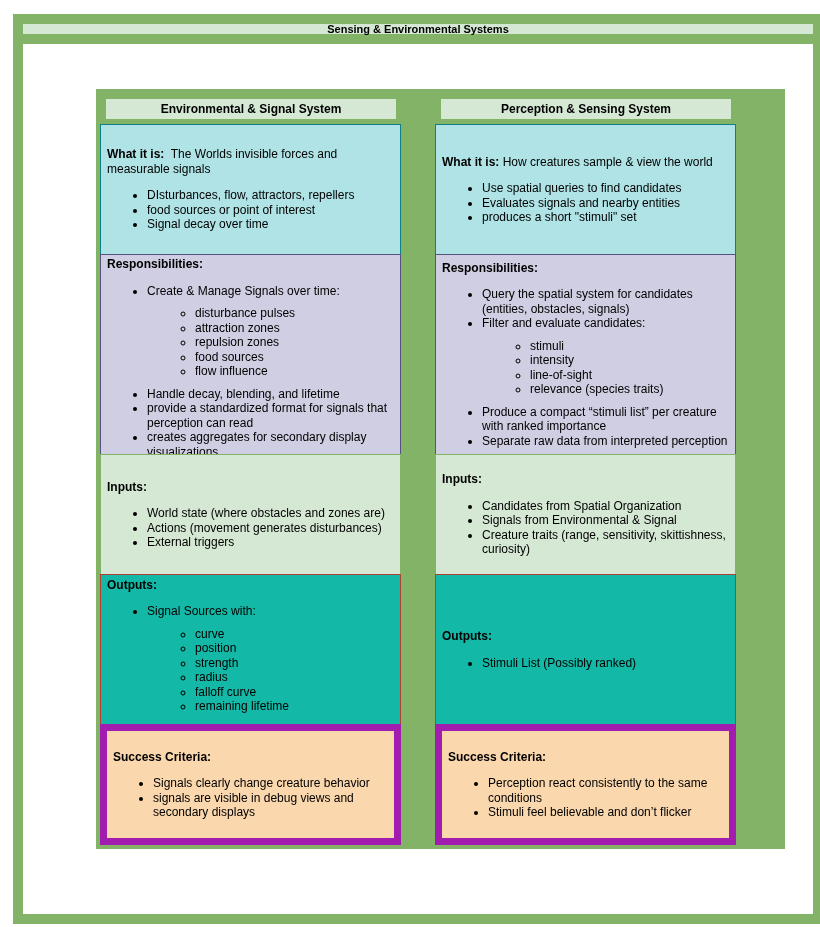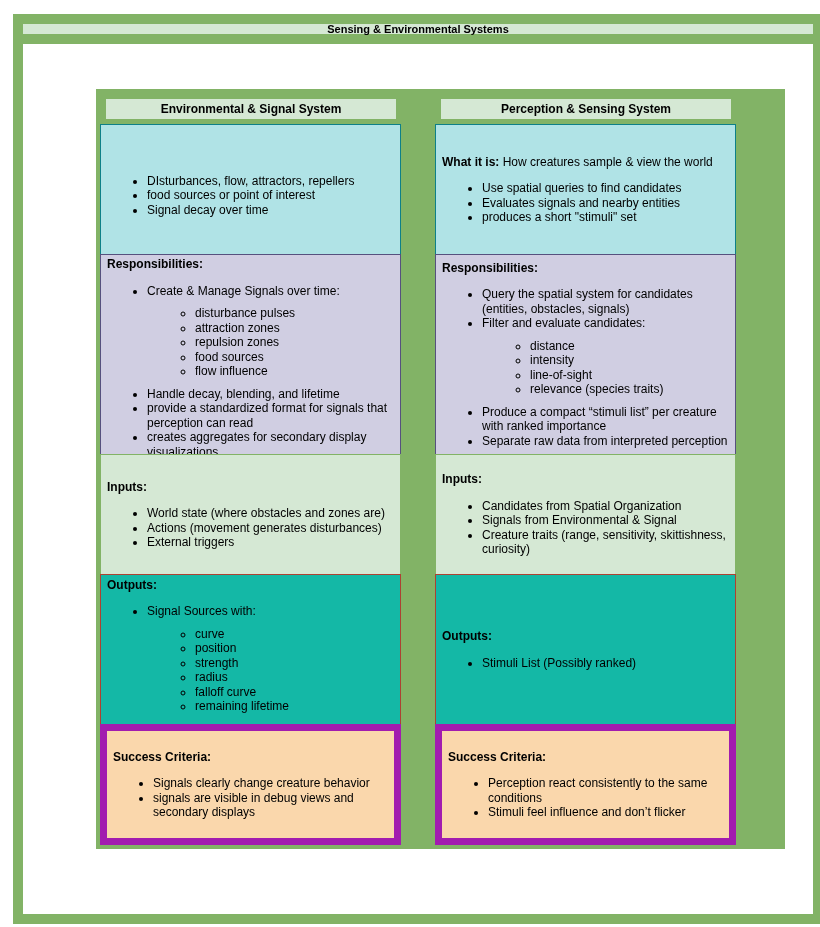--- a/index.html
+++ b/index.html
@@ -36,20 +36,21 @@
 
 <div class="frame">
   <div class="frame-title">Sensing &amp; Environmental Systems</div>
   <div class="frame-inner"></div>
 </div>
 
 <div class="col" style="left:96px;">
   <div class="col-header">Environmental &amp; Signal System</div>
 
   <div class="section s-what" style="top:35px;height:131px;">
+    <p class="lead"><b>What it is:</b><span style="white-space:pre-wrap;">  The Worlds invisible forces and measurable signals</span></p>
     <ul>
       <li>DIsturbances, flow, attractors, repellers</li>
       <li>food sources or point of interest</li>
       <li>Signal decay over time</li>
     </ul>
   </div>
 
   <div class="section s-resp top-align" style="top:165px;height:201px;padding-top:2px;">
     <p class="lead"><b>Responsibilities:</b></p>
     <ul>
@@ -113,21 +114,21 @@
       <li>produces a short "stimuli" set</li>
     </ul>
   </div>
 
   <div class="section s-resp" style="top:165px;height:201px;">
     <p class="lead"><b>Responsibilities:</b></p>
     <ul>
       <li>Query the spatial system for candidates (entities, obstacles, signals)</li>
       <li><span>Filter and evaluate candidates:</span>
         <ul>
-          <li>distance</li>
+          <li>stimuli</li>
           <li>intensity</li>
           <li>line-of-sight</li>
           <li>relevance (species traits)</li>
         </ul>
       </li>
       <li>Produce a compact “stimuli list” per creature with ranked importance</li>
       <li>Separate raw data from interpreted perception</li>
     </ul>
   </div>
 
@@ -144,16 +145,16 @@
     <p class="lead"><b>Outputs:</b></p>
     <ul>
       <li>Stimuli List (Possibly ranked)</li>
     </ul>
   </div>
 
   <div class="section s-succ" style="top:635px;height:121px;">
     <p class="lead"><b>Success Criteria:</b></p>
     <ul>
       <li>Perception react consistently to the same conditions</li>
-      <li>Stimuli feel influence and don’t flicker</li>
+      <li>Stimuli feel believable and don’t flicker</li>
     </ul>
   </div>
 </div>
 
 </body></html>

